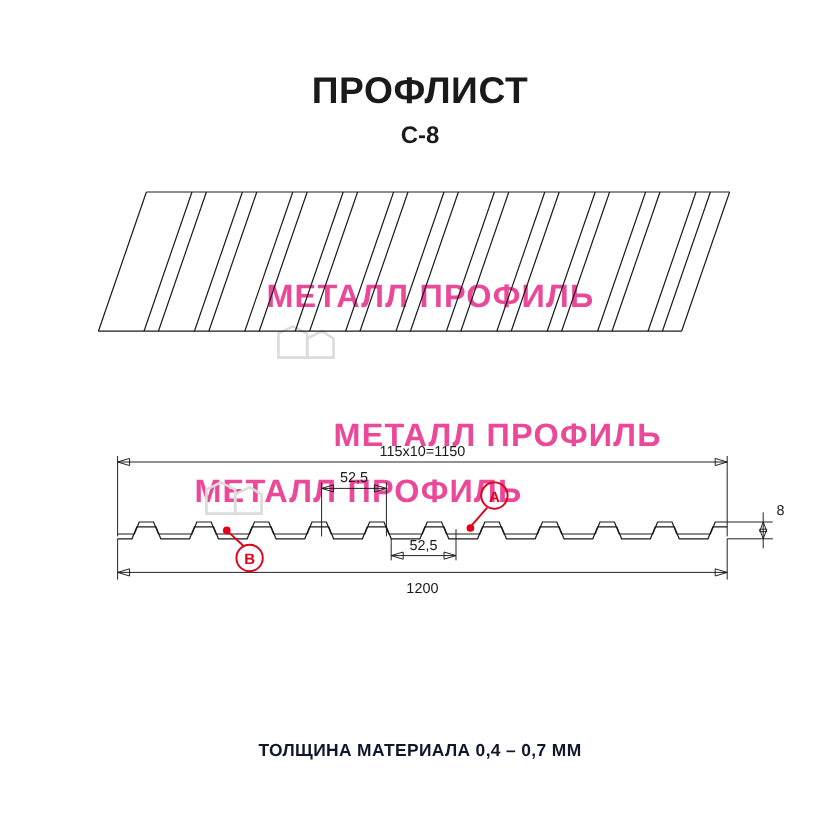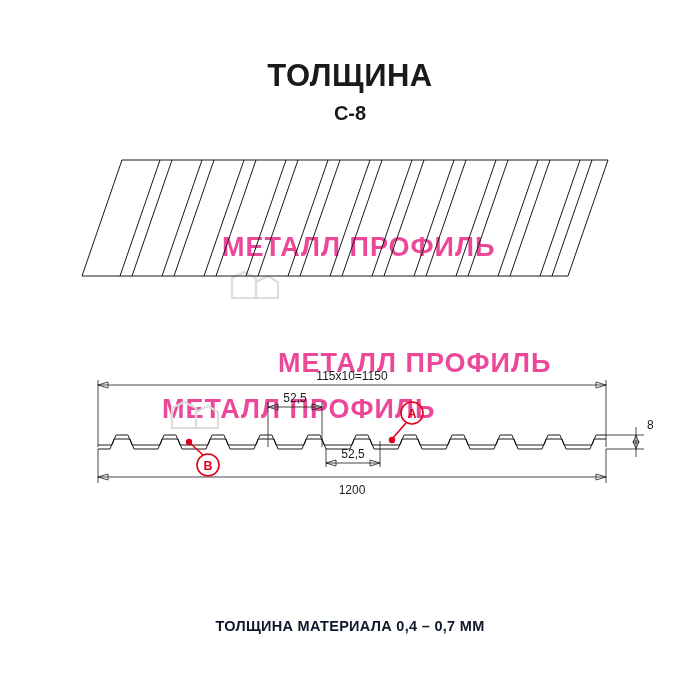--- a/index.html
+++ b/index.html
@@ -97,21 +97,21 @@
     font-family: "Liberation Sans", sans-serif;
     font-size: 12px;
     fill: #1a1a1a;
   }
 </style>
 </head>
 <body>
 
 <div class="page">
 
-  <div class="title">ТОЛЩИНА</div>
+  <div class="title">ПРОФЛИСТ</div>
   <div class="subtitle">С-8</div>
 
   <div class="wm wm1">МЕТАЛЛ ПРОФИЛЬ</div>
   <div class="wm wm2">МЕТАЛЛ ПРОФИЛЬ</div>
   <div class="wm wm3">МЕТАЛЛ ПРОФИЛЬ</div>
 
   <div class="wm-logo" style="top:268px; left:228px;">
     <svg width="54" height="34" viewBox="0 0 54 34">
       <path d="M4 30 L4 10 L16 4 L28 10 L28 30 Z" fill="none" stroke="#dcdcdc" stroke-width="2.2"></path>
       <path d="M28 30 L28 14 L40 8 L50 14 L50 30 Z" fill="none" stroke="#dcdcdc" stroke-width="2.2"></path>

